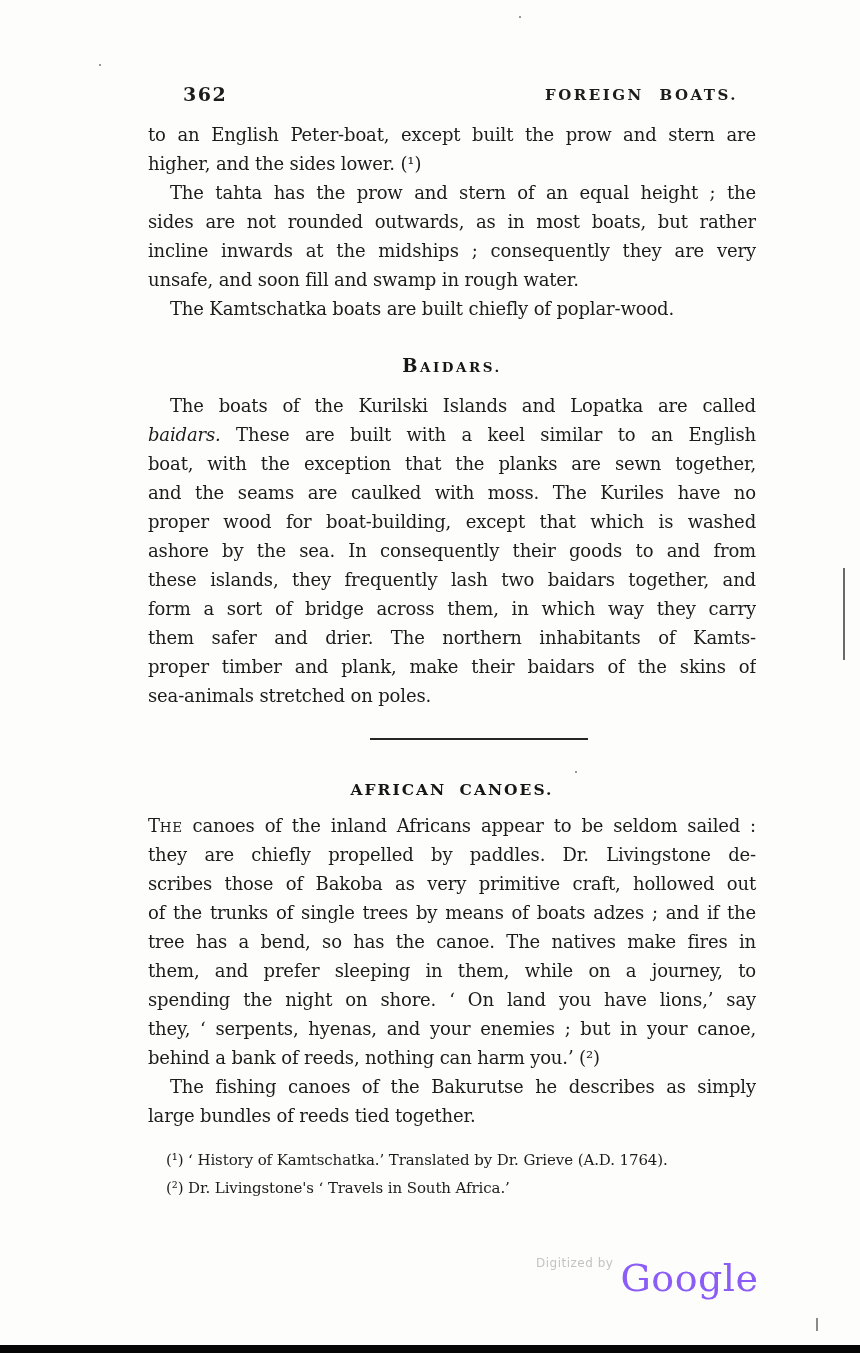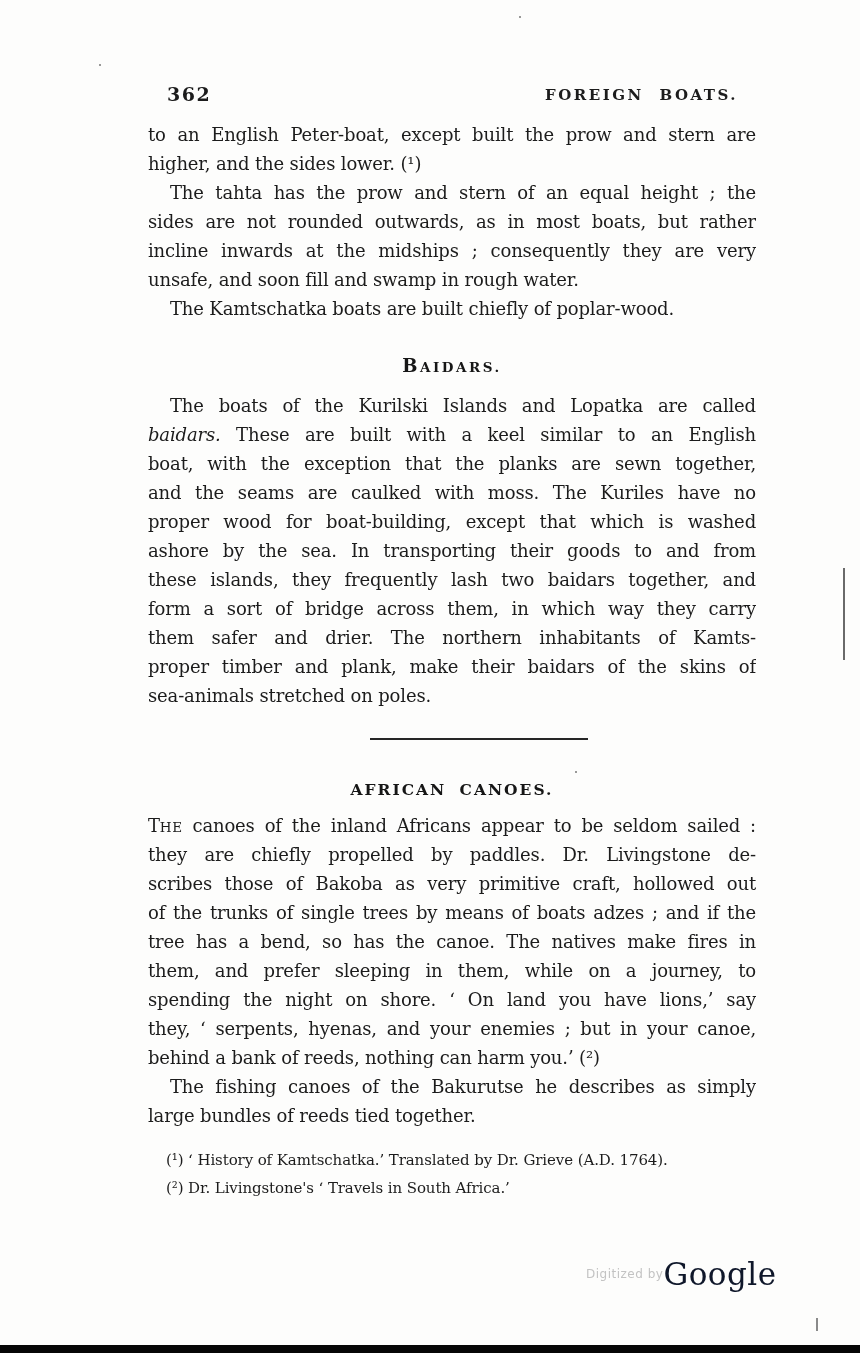--- a/index.html
+++ b/index.html
@@ -2,21 +2,21 @@
 <html><head>
 <meta charset="utf-8">
 <style>
   html,body { margin:0; padding:0; background:#e9e9e9; }
   .page {
     position:relative; width:860px; height:1353px; margin:0 auto;
     background:#fdfdfc; overflow:hidden;
     font-family:"DejaVu Serif", serif; color:#1c1c1c;
   }
   .pagenum {
-    position:absolute; left:167px; top:83px;
+    position:absolute; left:183px; top:83px;
     font-size:19px; font-weight:bold; letter-spacing:1.5px;
   }
   .runhead {
     position:absolute; left:130px; top:86px; width:608px;
     text-align:right; font-size:15px; font-weight:bold;
     letter-spacing:2.5px; word-spacing:8px;
   }
   .col {
     position:absolute; left:148px; top:120px; width:608px;
     font-size:18px; line-height:29px; letter-spacing:-0.15px;
@@ -27,23 +27,23 @@
   .line.indent { padding-left:22px; }
   .it { font-style:italic; }
   .sc { font-size:13.5px; letter-spacing:0.5px; }
   .h { text-align:center; font-weight:bold; color:#161616; }
   .h-baidars { font-size:13.5px; letter-spacing:2.5px; line-height:17px; margin-top:34px; margin-bottom:15px; }
   .h-baidars::first-letter { font-size:18px; }
   .h-african { font-size:15.5px; letter-spacing:2px; word-spacing:6px; line-height:19px; margin-top:40px; margin-bottom:12px; }
   .rule { width:218px; height:2px; background:#262626; margin:28px 0 0 222px; }
   .fn { margin-top:17px; padding-left:18px; font-size:15px; line-height:27.5px; letter-spacing:-0.1px; }
   .fn-line { white-space:nowrap; }
-  .wm { position:absolute; left:586px; top:1256px; display:flex; align-items:center; }
+  .wm { position:absolute; left:536px; top:1256px; display:flex; align-items:flex-start; gap:7px; }
   .wm-small { font-family:"DejaVu Sans", sans-serif; font-size:12px; color:#c3c3c3; letter-spacing:0.5px; }
-  .wm-google { font-family:"DejaVu Serif", serif; font-size:31px; color:#0f172a; letter-spacing:0.5px; }
+  .wm-google { font-family:"DejaVu Serif", serif; font-size:38px; color:#8b5cf6; letter-spacing:0.5px; }
   .art { position:absolute; background:#606060; }
   .art-margin-line { left:843px; top:568px; width:1.5px; height:92px; background:#6a6a6a; }
   .art-tick { left:816px; top:1318px; width:1.5px; height:13px; background:#8a8a8a; }
   .speck { position:absolute; width:2px; height:2px; background:#777; border-radius:50%; }
   .speck-a { left:519px; top:16px; }
   .speck-b { left:99px; top:64px; }
   .speck-c { left:575px; top:771px; }
   .bottom-bar { position:absolute; left:0; bottom:0; width:860px; height:8px; background:#060606; }
 </style>
 </head>
@@ -68,21 +68,21 @@
       <div class="para">
         <div class="line last indent">The Kamtschatka boats are built chiefly of poplar-wood.</div>
       </div>
       <div class="h h-baidars">BAIDARS.</div>
       <div class="para">
         <div class="line indent">The boats of the Kurilski Islands and Lopatka are called</div>
         <div class="line"><span class="it">baidars.</span><span>  These are built with a keel similar to an English</span></div>
         <div class="line">boat, with the exception that the planks are sewn together,</div>
         <div class="line">and the seams are caulked with moss.  The Kuriles have no</div>
         <div class="line">proper wood for boat-building, except that which is washed</div>
-        <div class="line">ashore by the sea.  In transporting their goods to and from</div>
+        <div class="line">ashore by the sea.  In consequently their goods to and from</div>
         <div class="line">these islands, they frequently lash two baidars together, and</div>
         <div class="line">form a sort of bridge across them, in which way they carry</div>
         <div class="line">them safer and drier.  The northern inhabitants of Kamts-</div>
         <div class="line">proper timber and plank, make their baidars of the skins of</div>
         <div class="line last">sea-animals stretched on poles.</div>
       </div>
       <div class="rule"></div>
       <div class="h h-african">AFRICAN CANOES.</div>
       <div class="para">
         <div class="line"><span>T</span><span class="sc">HE</span><span> canoes of the inland Africans appear to be seldom sailed :</span></div>

